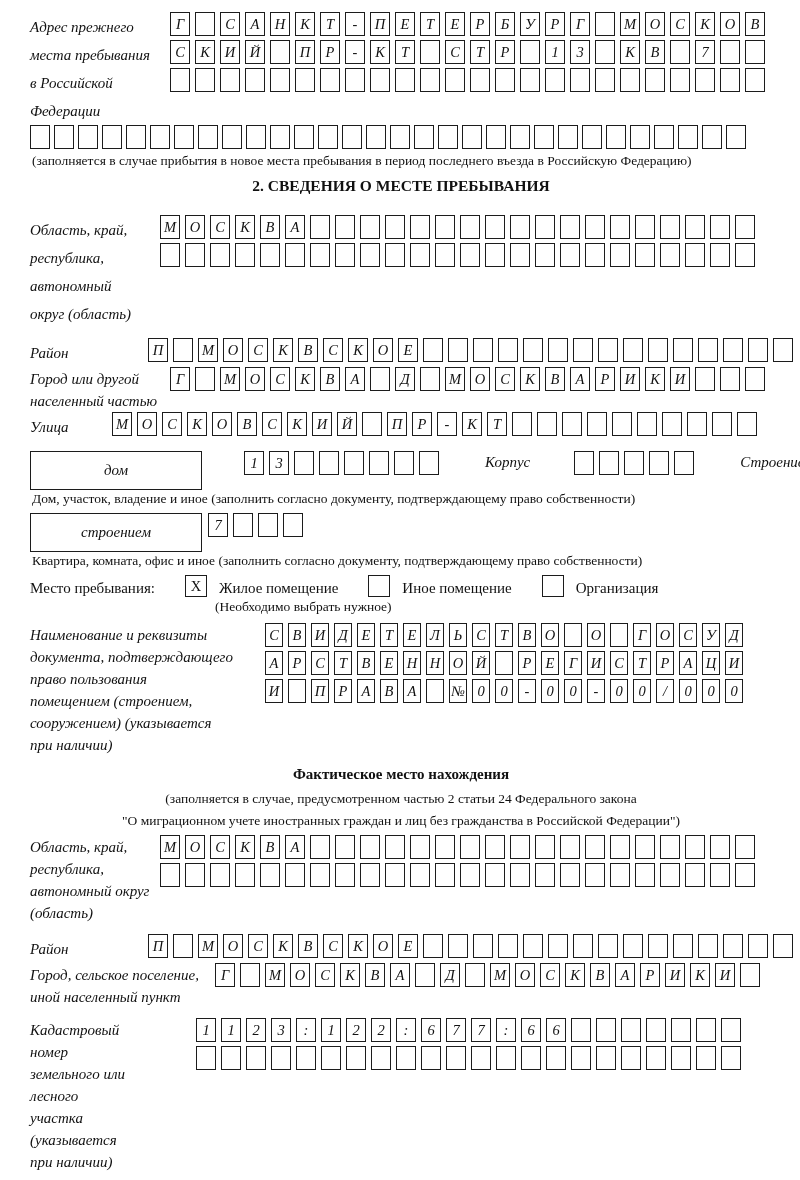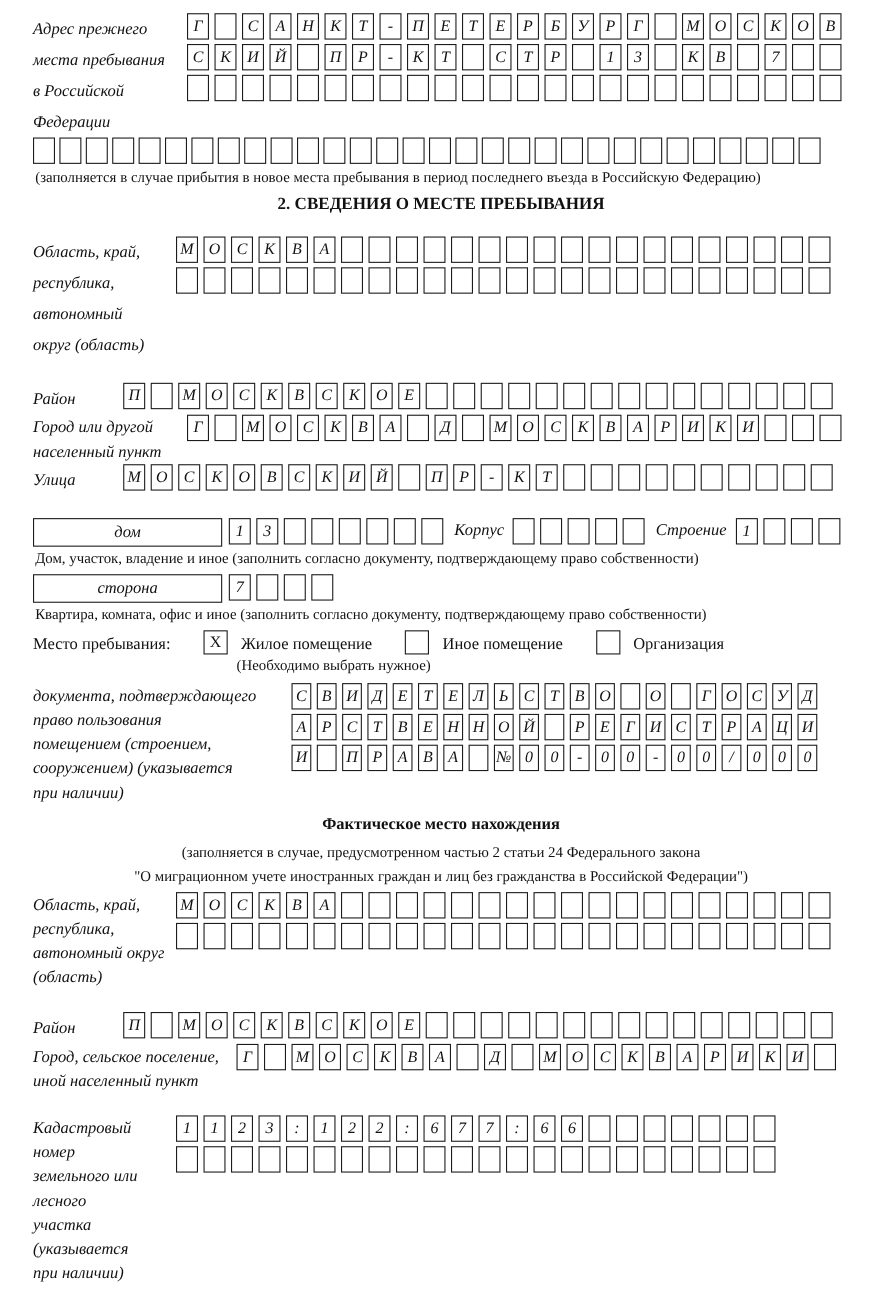--- a/index.html
+++ b/index.html
@@ -32,41 +32,41 @@
   .cells.tight { gap: 4px; }
   .cells.small .cell { width: 18px; }
 
   .caption { font-size: 13.5px; margin: 1px 0 6px 2px; }
   .caption.center { text-align: center; margin-left: 0; }
 
   .section-title { text-align: center; font-weight: bold; font-size: 15.5px; margin: 8px 0 20px 0; }
   .sub-title { text-align: center; font-weight: bold; font-size: 15px; margin: 10px 0 8px 0; }
 
   .big-field {
-    border: 1.5px solid #1c1c1c; height: 26px;
+    border: 1.5px solid #1c1c1c; height: 39px;
     display: flex; align-items: center; justify-content: center;
     flex: 0 0 172px; margin-right: 6px;
   }
   .inline-label { margin: 3px 8px 0 10px; white-space: nowrap; }
 
   .stay-row { display: flex; align-items: flex-end; margin: 6px 0 2px 0; }
   .cb {
     width: 22px; height: 22px; border: 1.5px solid #1c1c1c;
     display: flex; align-items: center; justify-content: center;
     margin-left: 30px; font-size: 14.5px;
   }
   .cb:first-of-type { margin-left: 26px; }
   .cb-label { margin-left: 12px; }
   .stay-note { margin-left: 185px; margin-top: 2px; margin-bottom: 8px; }
 
   .stamp-box {
     margin-left: 365px; width: 370px; height: 175px;
     border: 1.5px solid #1c1c1c; margin-top: 14px;
   }
-  .mt6 { margin-top: 6px; } .mt2 { margin-top: 20px; }
+  .mt6 { margin-top: 6px; } .mt2 { margin-top: 10px; gap: 36px; }
 </style>
 </head>
 <body>
 
 <div class="page">
 
 
   <div class="row">
     <div class="label-col">
       <div>Адрес прежнего</div>
@@ -282,21 +282,21 @@
         <span class="cell"></span>
         <span class="cell"></span>
         <span class="cell"></span>
         <span class="cell"></span>
       </div>
   </div>
 
   <div class="row">
     <div class="label-col lh22">
       <div>Город или другой</div>
-      <div>населенный пункт</div>
+      <div>населенный частью</div>
     </div>
     <div class="cells">
         <span class="cell">Г</span>
         <span class="cell"></span>
         <span class="cell">М</span>
         <span class="cell">О</span>
         <span class="cell">С</span>
         <span class="cell">К</span>
         <span class="cell">В</span>
         <span class="cell">А</span>
@@ -378,21 +378,21 @@
         <span class="cell">1</span>
         <span class="cell"></span>
         <span class="cell"></span>
         <span class="cell"></span>
       </div>
   </div>
   <div class="caption">Дом, участок, владение и иное (заполнить согласно документу, подтверждающему право собственности)</div>
 
   <div class="row">
     <div class="big-field">
-      <span>сторона</span>
+      <span>строением</span>
     </div>
     <div class="cells">
         <span class="cell">7</span>
         <span class="cell"></span>
         <span class="cell"></span>
         <span class="cell"></span>
       </div>
   </div>
   <div class="caption">Квартира, комната, офис и иное (заполнить согласно документу, подтверждающему право собственности)</div>
 
@@ -402,20 +402,21 @@
     <span class="cb-label">Жилое помещение</span>
     <span class="cb"></span>
     <span class="cb-label">Иное помещение</span>
     <span class="cb"></span>
     <span class="cb-label">Организация</span>
   </div>
   <div class="caption stay-note">(Необходимо выбрать нужное)</div>
 
   <div class="row">
     <div class="label-col w235">
+      <div>Наименование и реквизиты</div>
       <div>документа, подтверждающего</div>
       <div>право пользования</div>
       <div>помещением (строением,</div>
       <div>сооружением) (указывается</div>
       <div>при наличии)</div>
     </div>
     <div>
       <div class="cells small">
           <span class="cell">С</span>
           <span class="cell">В</span>

